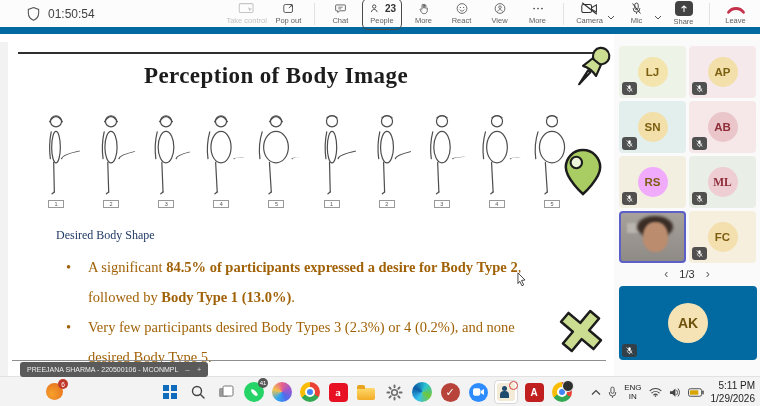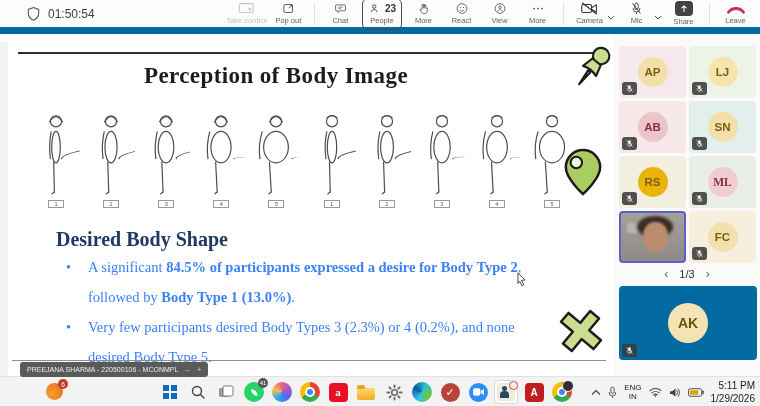--- a/index.html
+++ b/index.html
@@ -31,24 +31,24 @@
   .slide-title { position:absolute; top:21px; left:0; right:70px; text-align:center;
                  font-family:"Liberation Serif", serif; font-weight:bold; font-size:23px; color:#1c1c1c; letter-spacing:.4px; }
   .figures { position:absolute; left:22px; top:60px; width:548px; height:106px;
              display:flex; justify-content:space-between; align-items:flex-end; }
   .fig { display:flex; flex-direction:column; align-items:center; width:52px; }
   .fig svg { width:48px; height:86px; }
   .lng { fill:none; stroke:#4d4d4d; stroke-width:1.3; stroke-linecap:round; }
   .figlabel { margin-top:2px; width:16px; height:8px; border:1px solid #999; font-size:5.5px;
               display:flex; align-items:center; justify-content:center; color:#555; }
   .slide-heading { position:absolute; top:186px; left:48px; font-family:"Liberation Serif", serif;
-                   font-weight:bold; font-size:20px; color:#1f3864; }
+                   font-weight:normal; font-size:12px; color:#1f3864; }
   .bullets { position:absolute; top:210px; left:56px; width:494px; list-style:none; }
   .bullets li { font-family:"Liberation Serif", serif; font-size:14.5px; line-height:30px;
-                color:#3b82f6; padding-left:24px; position:relative; }
+                color:#a16207; padding-left:24px; position:relative; }
   .bullets li::before { content:"•"; position:absolute; left:2px; }
   .presenter-pill { position:absolute; left:12px; top:320px; background:#5a5a5a; color:#efefef;
                     font-size:7px; padding:3px 7px; border-radius:3px; display:flex; gap:7px; align-items:center; z-index:3; }
   .presenter-pill .pm { color:#cfcfcf; font-size:8px; }
   .deco { position:absolute; }
   .deco-pushpin { right:-6px; top:-2px; }
   .deco-locpin  { right:10px; top:106px; }
   .deco-cross   { right:6px; top:262px; }
   .mouse-cursor { position:absolute; left:508px; top:230px; }
 
@@ -429,62 +429,62 @@
       <div class="presenter-pill">
         <span>PREEJANA SHARMA - 220500106 - MCONMPL</span>
         <span class="pm">–</span>
         <span class="pm">+</span>
       </div>
     </div>
   </main>
 
   <aside class="panel">
     <div class="tile-grid" id="tile-grid">
+        <div class="tile" style="background: rgb(237, 243, 230);">
+          <div class="avatar" style="background: rgb(244, 228, 174); color: rgb(124, 94, 17);">LJ</div>
+          <div class="micoff">
+            <svg viewBox="0 0 16 16">
+              <rect x="6" y="2" width="4" height="7.5" rx="2" fill="#fff"></rect>
+              <path d="M4 7.5v1a4 4 0 0 0 8 0v-1M8 12.5v2" stroke="#fff" fill="none" stroke-width="1.1"></path>
+              <line x1="3" y1="2.5" x2="13" y2="13.5" stroke="#fff" stroke-width="1.3"></line>
+            </svg>
+          </div>
+        </div>
         <div class="tile" style="background: rgb(246, 233, 236);">
           <div class="avatar" style="background: rgb(242, 223, 169); color: rgb(124, 94, 17);">AP</div>
           <div class="micoff">
             <svg viewBox="0 0 16 16">
               <rect x="6" y="2" width="4" height="7.5" rx="2" fill="#fff"></rect>
               <path d="M4 7.5v1a4 4 0 0 0 8 0v-1M8 12.5v2" stroke="#fff" fill="none" stroke-width="1.1"></path>
               <line x1="3" y1="2.5" x2="13" y2="13.5" stroke="#fff" stroke-width="1.3"></line>
             </svg>
           </div>
         </div>
-        <div class="tile" style="background: rgb(237, 243, 230);">
-          <div class="avatar" style="background: rgb(244, 228, 174); color: rgb(124, 94, 17);">LJ</div>
+        <div class="tile" style="background: rgb(227, 239, 236);">
+          <div class="avatar" style="background: rgb(242, 223, 169); color: rgb(124, 94, 17);">SN</div>
           <div class="micoff">
             <svg viewBox="0 0 16 16">
               <rect x="6" y="2" width="4" height="7.5" rx="2" fill="#fff"></rect>
               <path d="M4 7.5v1a4 4 0 0 0 8 0v-1M8 12.5v2" stroke="#fff" fill="none" stroke-width="1.1"></path>
               <line x1="3" y1="2.5" x2="13" y2="13.5" stroke="#fff" stroke-width="1.3"></line>
             </svg>
           </div>
         </div>
         <div class="tile" style="background: rgb(246, 232, 232);">
           <div class="avatar" style="background: rgb(234, 198, 202); color: rgb(142, 46, 58);">AB</div>
           <div class="micoff">
             <svg viewBox="0 0 16 16">
               <rect x="6" y="2" width="4" height="7.5" rx="2" fill="#fff"></rect>
               <path d="M4 7.5v1a4 4 0 0 0 8 0v-1M8 12.5v2" stroke="#fff" fill="none" stroke-width="1.1"></path>
               <line x1="3" y1="2.5" x2="13" y2="13.5" stroke="#fff" stroke-width="1.3"></line>
             </svg>
           </div>
         </div>
-        <div class="tile" style="background: rgb(227, 239, 236);">
-          <div class="avatar" style="background: rgb(242, 223, 169); color: rgb(124, 94, 17);">SN</div>
-          <div class="micoff">
-            <svg viewBox="0 0 16 16">
-              <rect x="6" y="2" width="4" height="7.5" rx="2" fill="#fff"></rect>
-              <path d="M4 7.5v1a4 4 0 0 0 8 0v-1M8 12.5v2" stroke="#fff" fill="none" stroke-width="1.1"></path>
-              <line x1="3" y1="2.5" x2="13" y2="13.5" stroke="#fff" stroke-width="1.3"></line>
-            </svg>
-          </div>
-        </div>
         <div class="tile" style="background: rgb(242, 239, 225);">
-          <div class="avatar" style="background: #eab308; color: rgb(124, 94, 17);">RS</div>
+          <div class="avatar" style="background: #f0abfc; color: rgb(124, 94, 17);">RS</div>
           <div class="micoff">
             <svg viewBox="0 0 16 16">
               <rect x="6" y="2" width="4" height="7.5" rx="2" fill="#fff"></rect>
               <path d="M4 7.5v1a4 4 0 0 0 8 0v-1M8 12.5v2" stroke="#fff" fill="none" stroke-width="1.1"></path>
               <line x1="3" y1="2.5" x2="13" y2="13.5" stroke="#fff" stroke-width="1.3"></line>
             </svg>
           </div>
         </div>
         <div class="tile" style="background: rgb(233, 239, 231);">
           <div class="avatar" style="background: rgb(238, 205, 211); color: rgb(142, 46, 58); font-family: Liberation Serif, serif;">ML</div>

